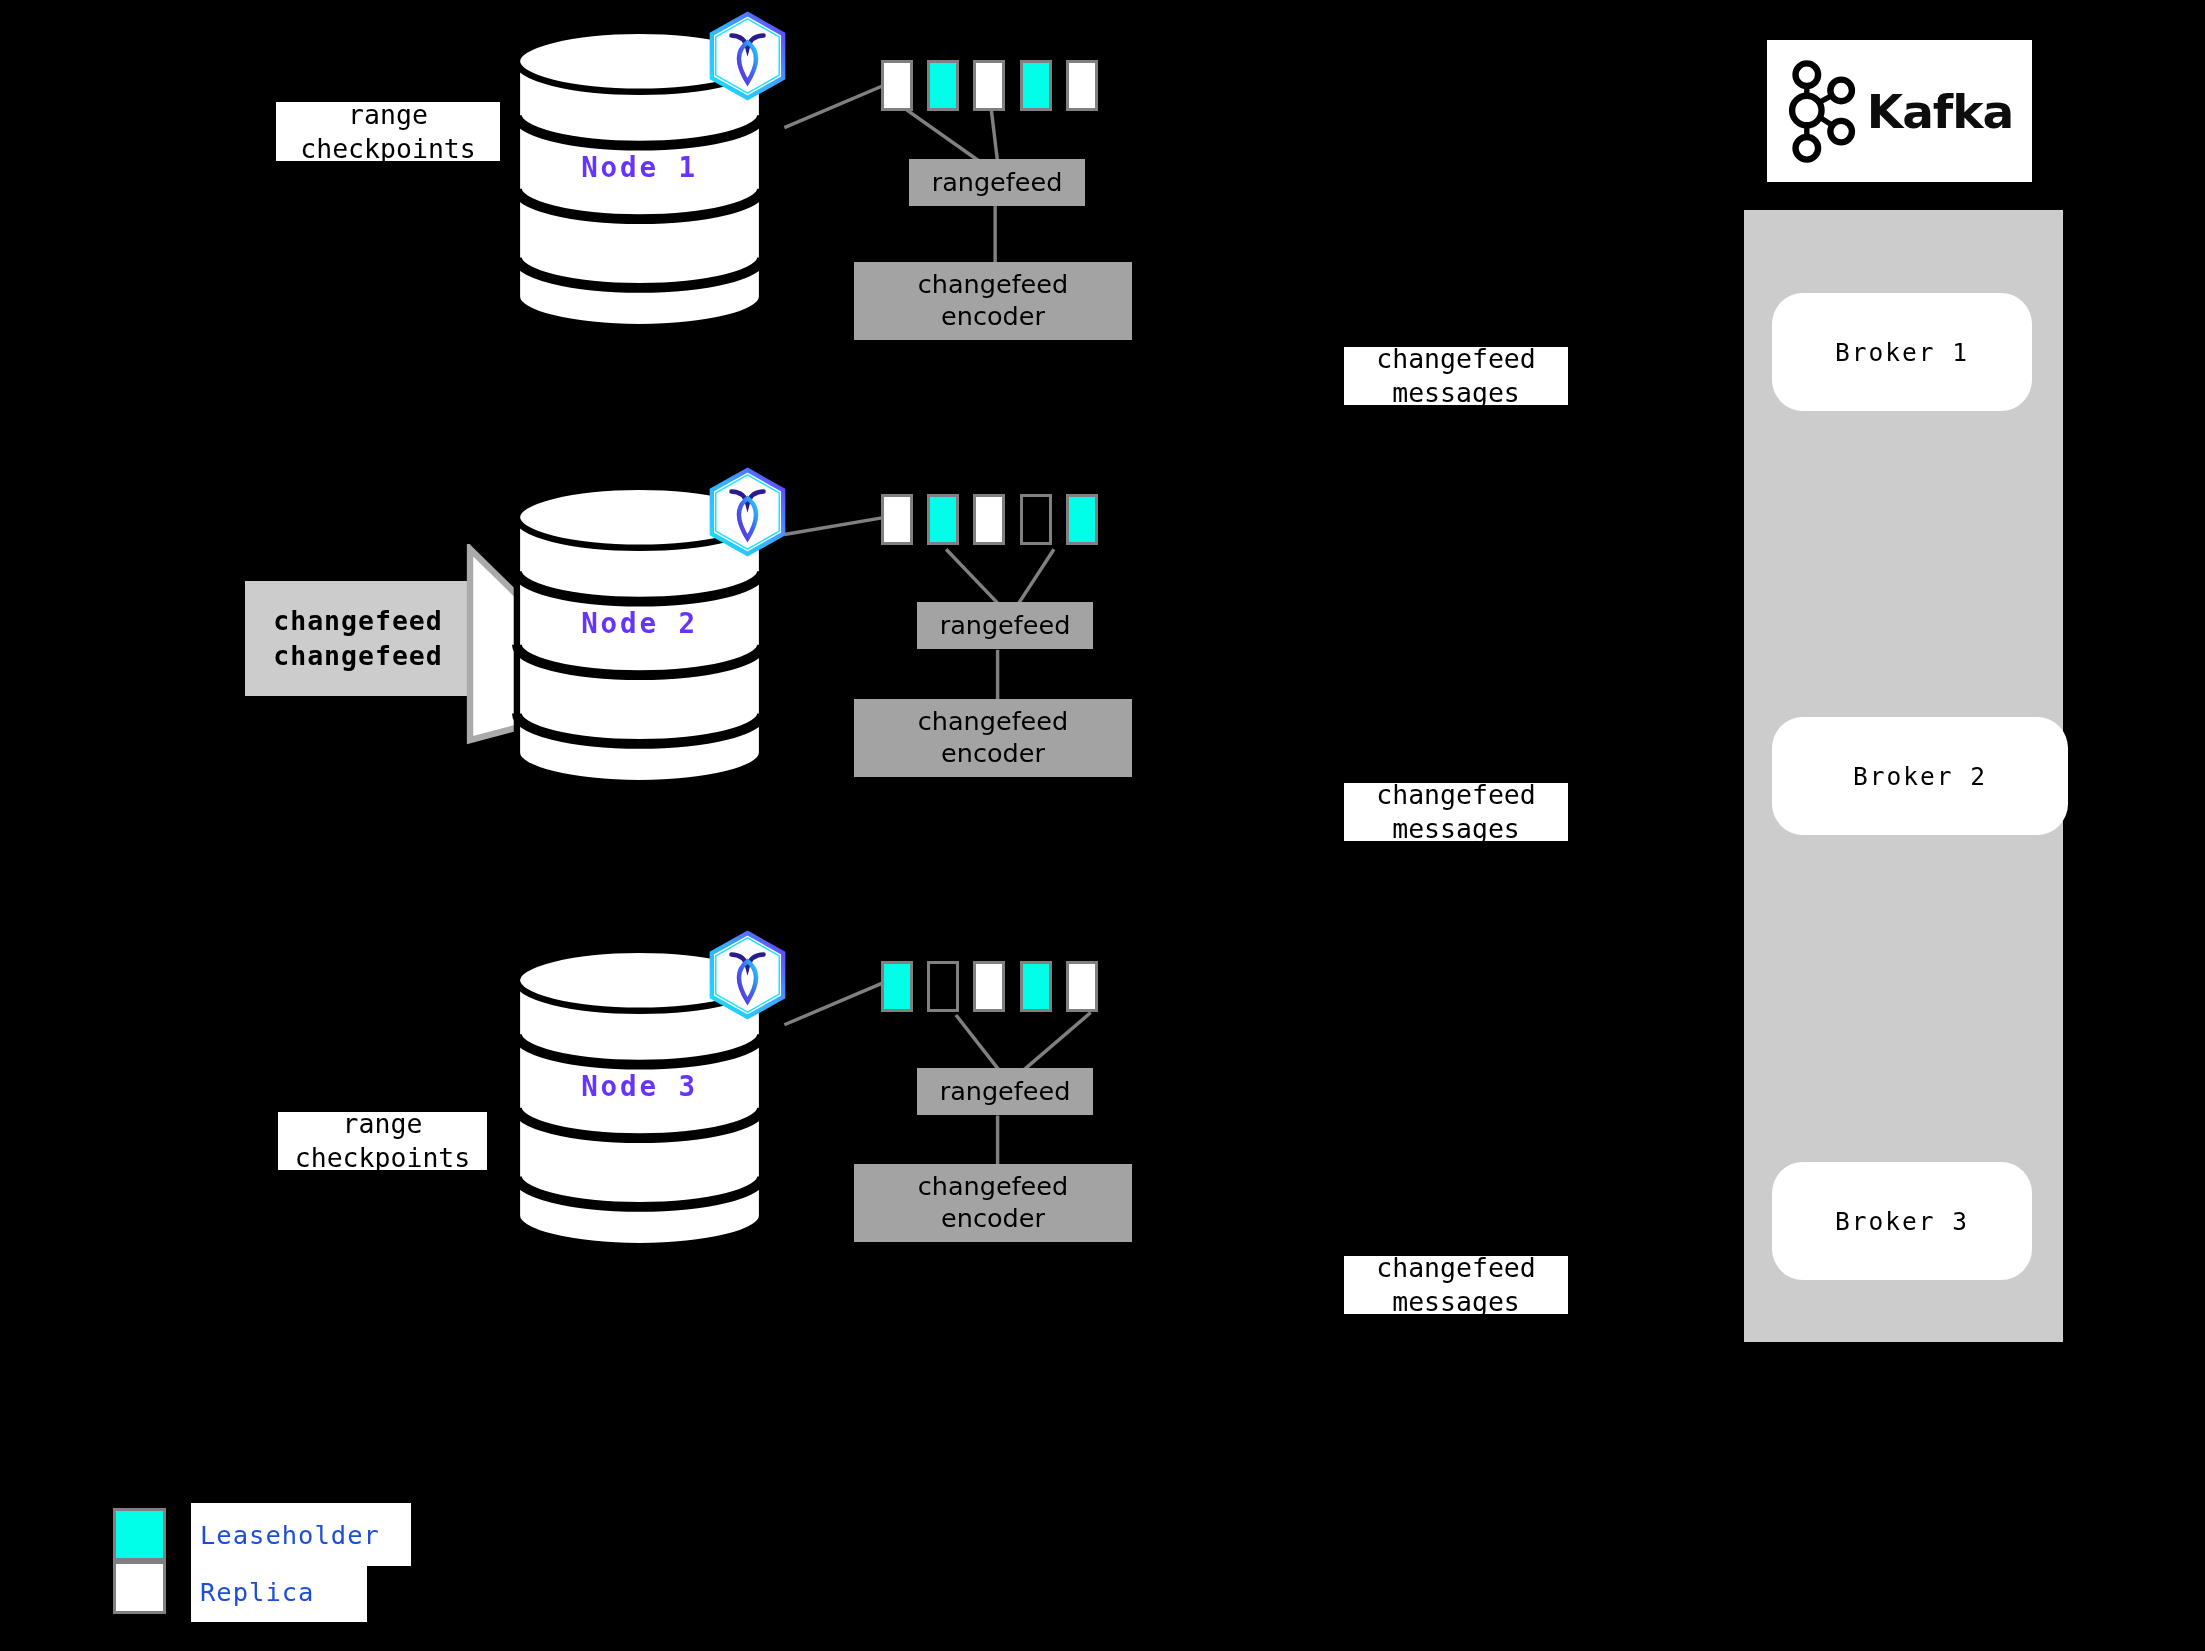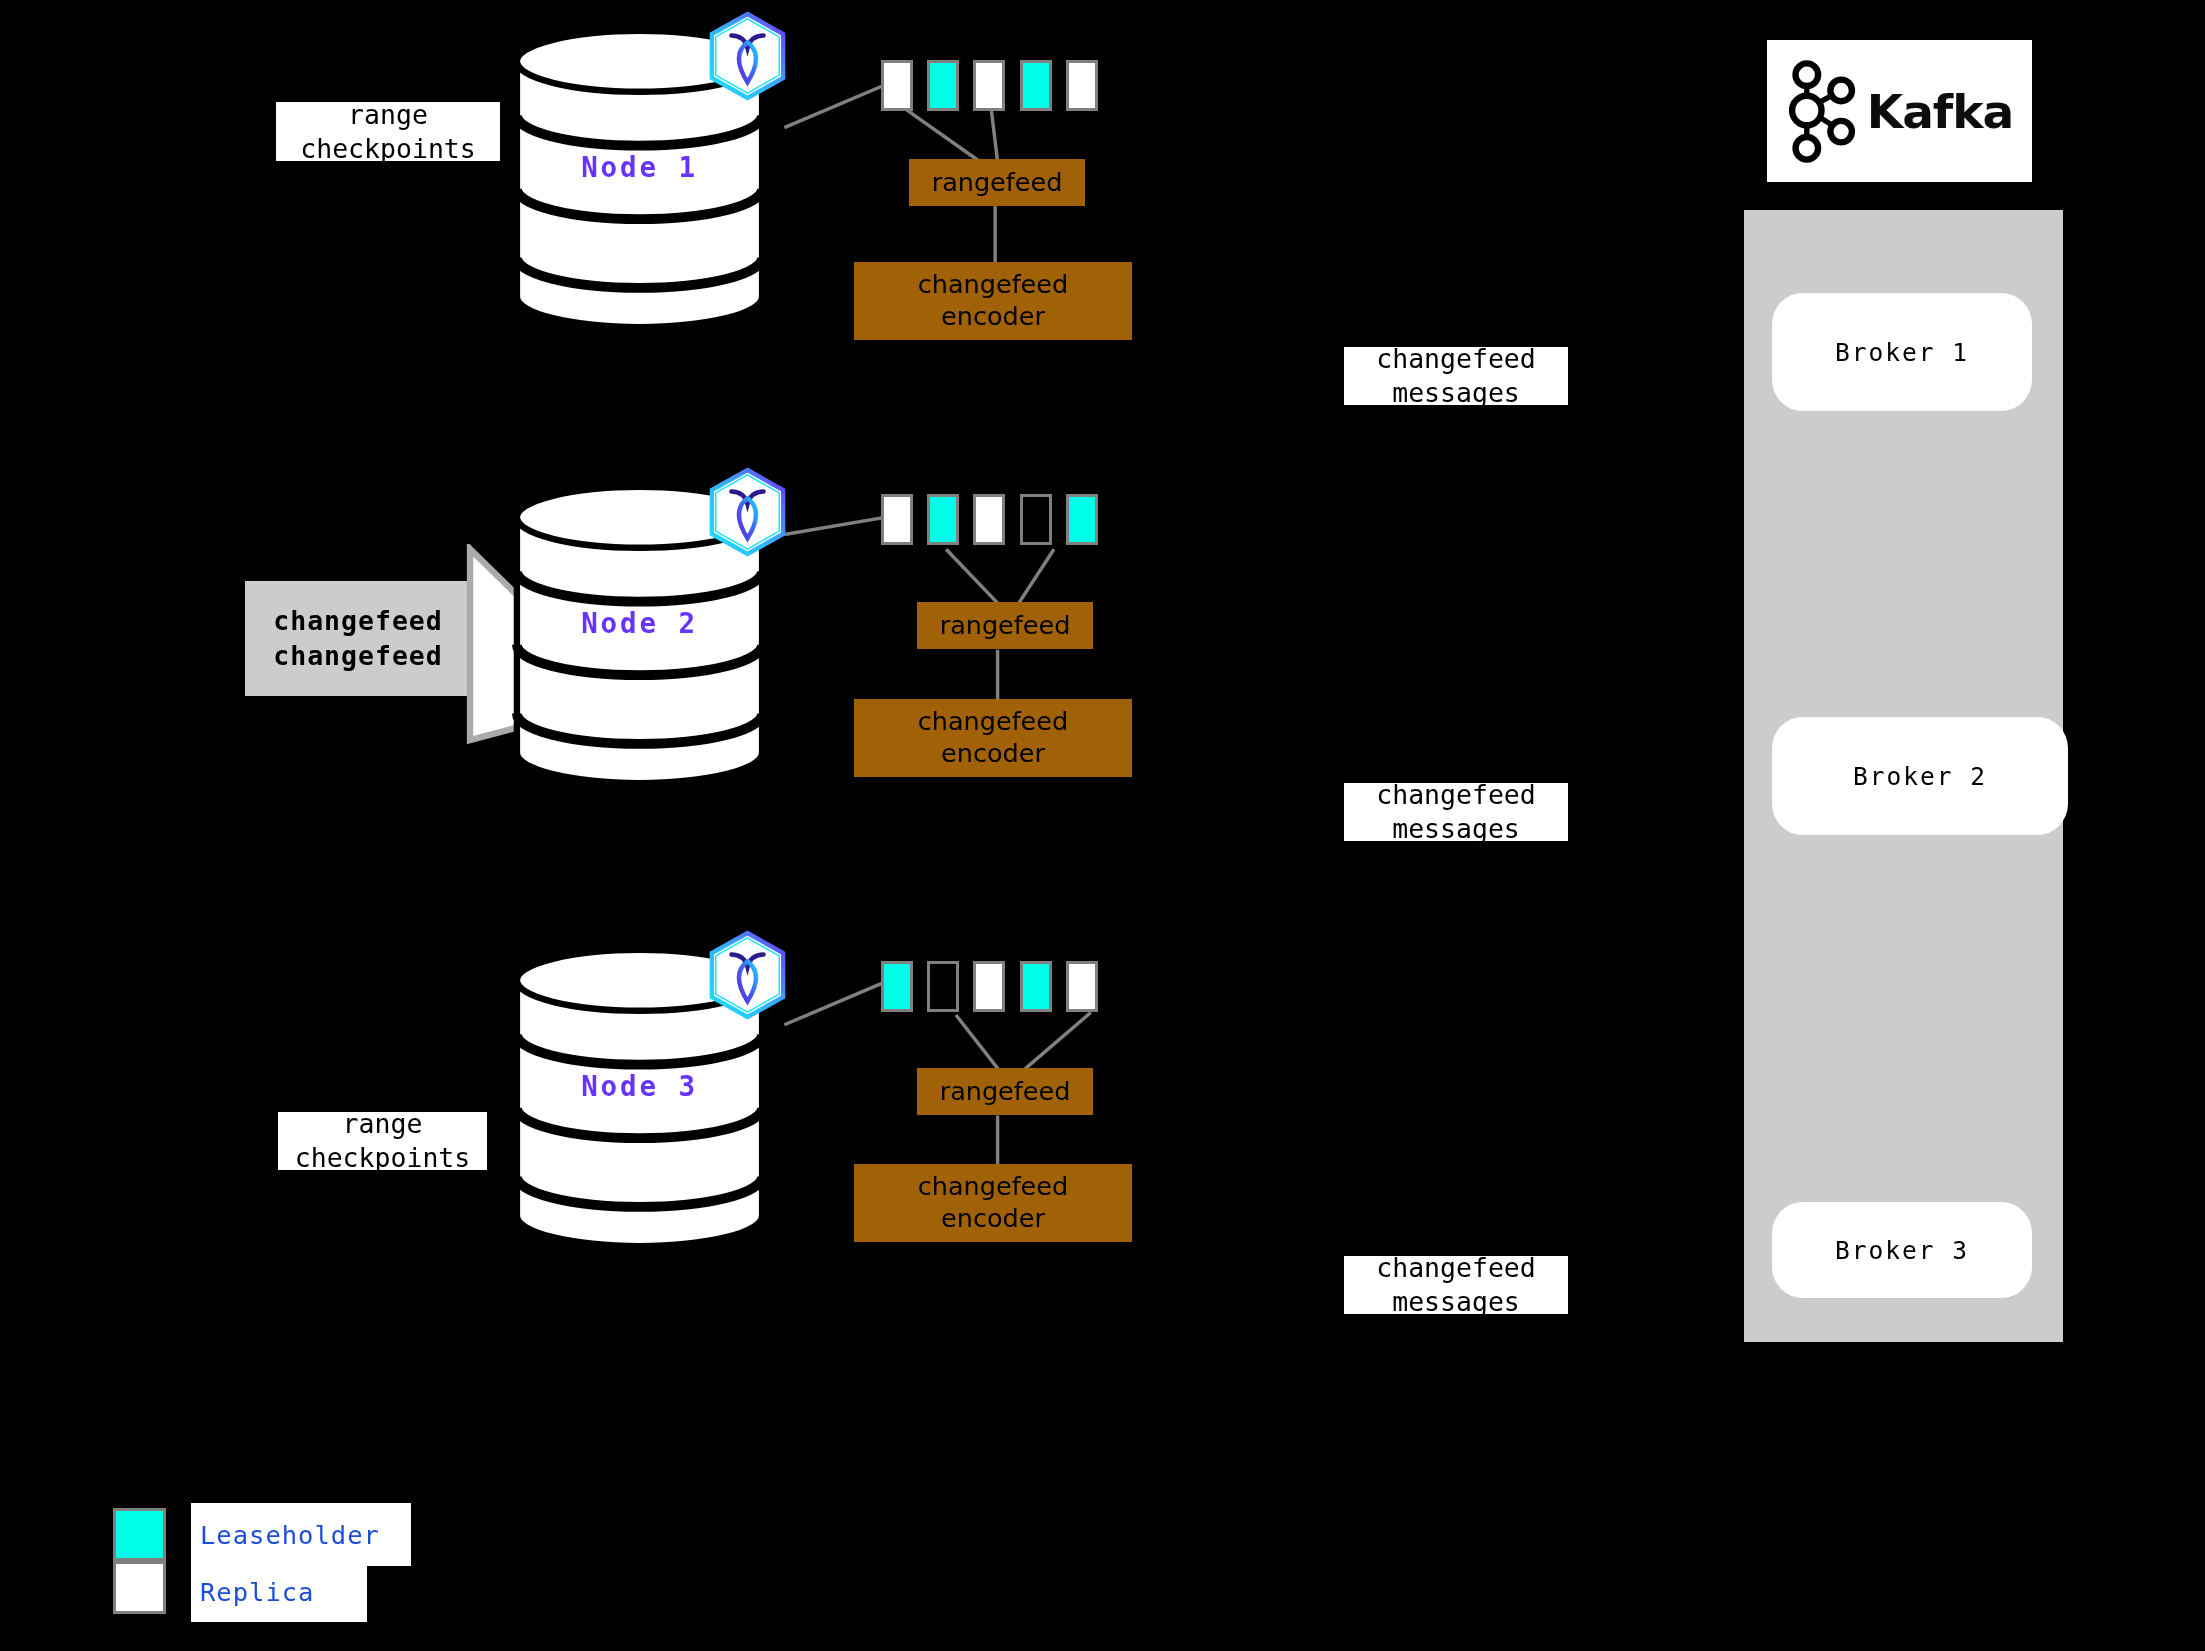--- a/index.html
+++ b/index.html
@@ -7,21 +7,21 @@
        font-family:"DejaVu Sans Mono",monospace;}
   #stage{position:relative;width:2205px;height:1652px;background:#000;}
 
   .abs{position:absolute;}
 
   
   .plate{background:#fff;color:#000;display:flex;align-items:center;
          justify-content:center;text-align:center;line-height:1.28;
          font-family:"DejaVu Sans Mono",monospace;}
 
-  .gbox{background:#a16207;color:#000;display:flex;align-items:center;
+  .gbox{background:#a3a3a3;color:#000;display:flex;align-items:center;
         justify-content:center;text-align:center;line-height:1.25;
         font-family:"DejaVu Sans",sans-serif;}
 
   
   .node{position:absolute;}
   .node svg{display:block;}
   .node-label{position:absolute;left:0;width:100%;text-align:center;
               color:#6633ff;font-weight:bold;font-size:27.5px;
               letter-spacing:2.9px;font-family:"DejaVu Sans Mono",monospace;}
 
@@ -256,21 +256,21 @@
   </div>
 
   <div class="abs kafka-panel" style="left:1744px;top:210px;width:319px;height:1132px;"></div>
 
   <div class="broker" style="left:1772px;top:293px;width:260px;height:118px;">
     <span>Broker 1</span>
   </div>
   <div class="broker" style="left:1772px;top:717px;width:296px;height:118px;">
     <span>Broker 2</span>
   </div>
-  <div class="broker" style="left:1772px;top:1162px;width:260px;height:96px;margin-top:40px;">
+  <div class="broker" style="left:1772px;top:1162px;width:260px;height:118px;">
     <span>Broker 3</span>
   </div>
 
 
   <div class="abs" style="left:113px;top:1508px;width:441px;height:118px;">
     <div class="legend-swatch" style="left:0;top:0;background:#00ffe8;"></div>
     <div class="legend-text" style="left:78px;top:-4.9px;width:211px;height:63px;">Leaseholder</div>
     <div class="legend-swatch" style="left:0;top:53px;background:#ffffff;"></div>
     <div class="legend-text" style="left:78px;top:54px;width:167px;height:60px;">Replica</div>
   </div>

